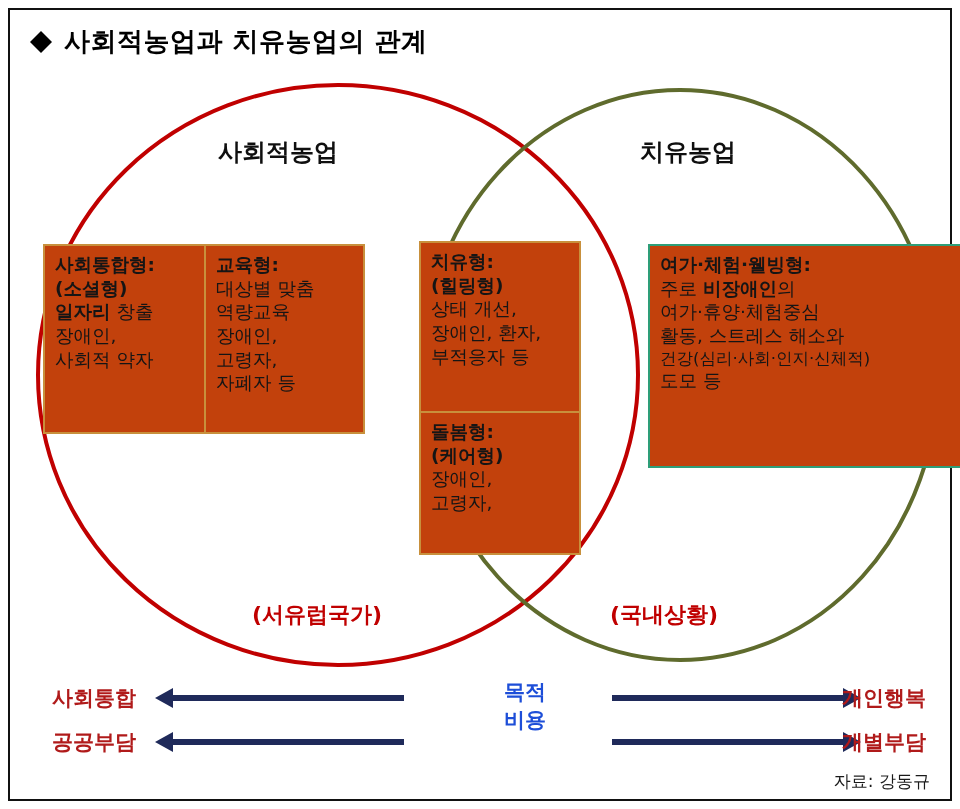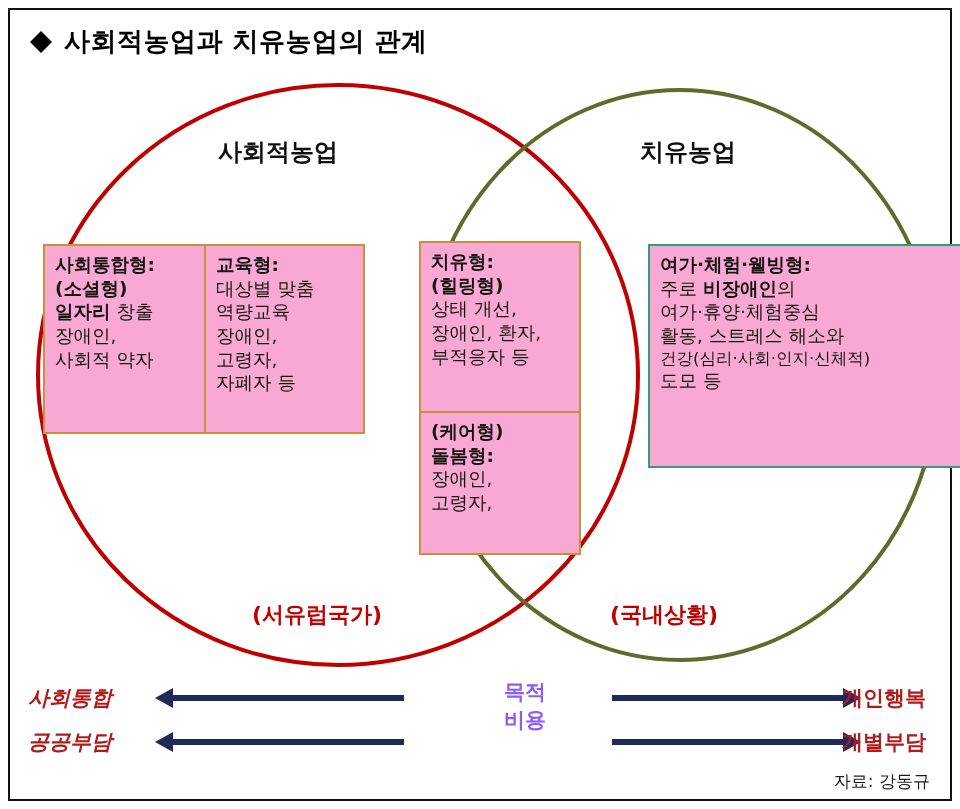--- a/index.html
+++ b/index.html
@@ -80,21 +80,21 @@
     font-weight: bold;
     color: #0f0f0f;
     white-space: nowrap;
   }
   #label-social { left: 218px; top: 136px; }
   #label-care   { left: 640px; top: 136px; }
 
   
   .box {
     position: absolute;
-    background: #f9a8d4;
+    background: #c2410c;
     box-sizing: border-box;
   }
   .box-orange { border: 2px solid #c8903c; }
   .box-green  { border: 2px solid #2e9e78; }
 
   .cell {
     box-sizing: border-box;
     padding: 7px 9px 6px 10px;
   }
   .cell p {
@@ -167,21 +167,21 @@
   #cmp-row2 { top: 726px; height: 40px; }
 
   .cmp-label {
     position: absolute;
     font-size: 21px;
     font-weight: bold;
     color: #b01a1a;
     white-space: nowrap;
     top: 2px;
   }
-  .cmp-label.left  { left: 28px; font-style: italic; }
+  .cmp-label.left  { left: 52px; }
   .cmp-label.right { left: 842px; }
 
   .arrow {
     position: absolute;
     top: 13px;
     height: 6px;
     background: #1f2a5a;
   }
   .arrow.left-arrow  { left: 172px; width: 232px; }
   .arrow.right-arrow { left: 612px; width: 232px; }
@@ -205,21 +205,21 @@
   .center-axis {
     position: absolute;
     left: 470px;
     top: 678px;
     width: 110px;
     text-align: center;
   }
   .center-axis div {
     font-size: 21px;
     font-weight: bold;
-    color: #8b5cf6;
+    color: #1d4ed8;
     line-height: 1.35;
   }
 
   
   #source {
     position: absolute;
     right: 30px;
     top: 770px;
     font-size: 17px;
     color: #1a1a1a;
@@ -266,22 +266,22 @@
 
   <div class="box box-orange" id="box-middle">
     <div class="cell" id="cell-healing">
       <p class="b">치유형:</p>
       <p class="b">(힐링형)</p>
       <p>상태 개선,</p>
       <p>장애인, 환자,</p>
       <p>부적응자 등</p>
     </div>
     <div class="cell" id="cell-care">
+      <p class="b">돌봄형:</p>
       <p class="b">(케어형)</p>
-      <p class="b">돌봄형:</p>
       <p>장애인,</p>
       <p>고령자,</p>
     </div>
   </div>
 
   <div class="box box-green" id="box-right">
     <div class="cell" id="cell-leisure">
       <p class="b">여가·체험·웰빙형:</p>
       <p><span>주로 </span><span class="bold">비장애인</span><span>의</span></p>
       <p>여가·휴양·체험중심</p>

